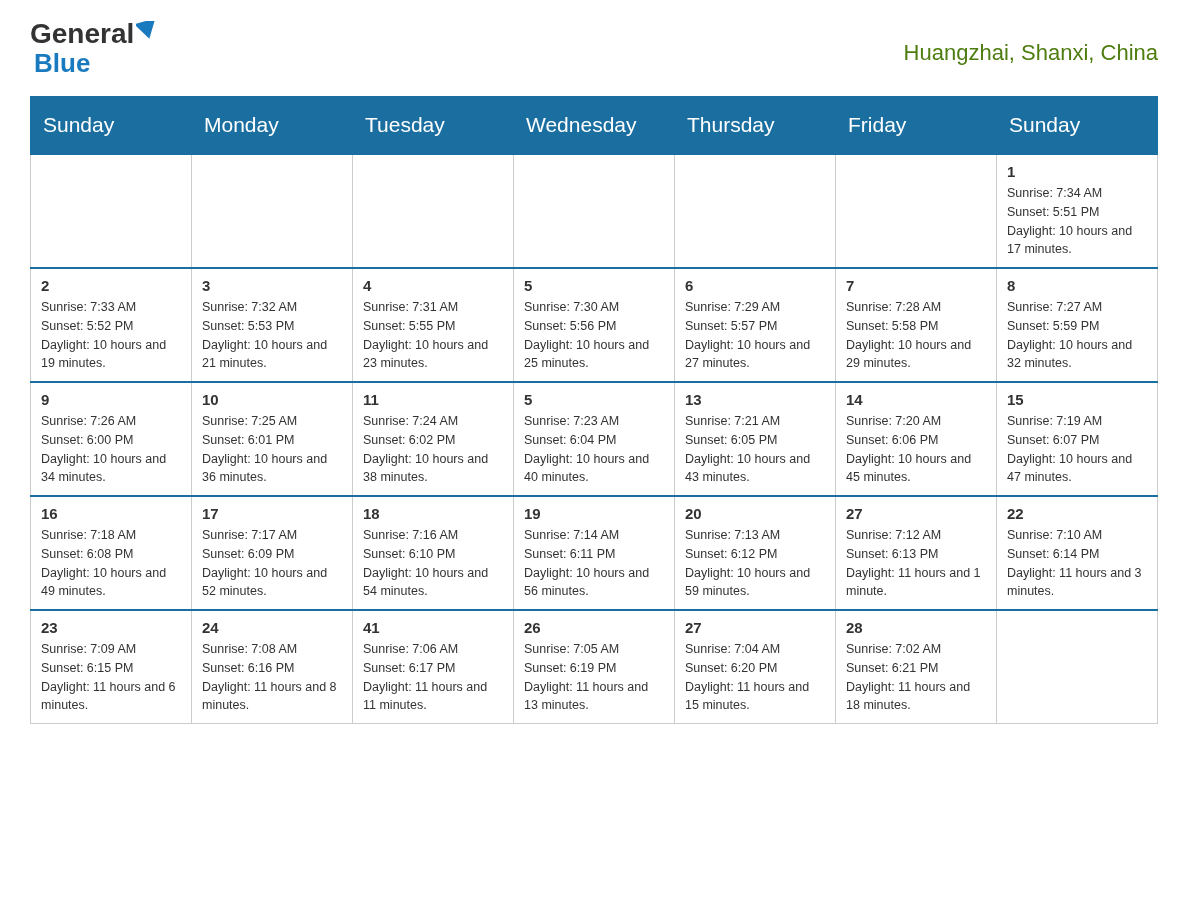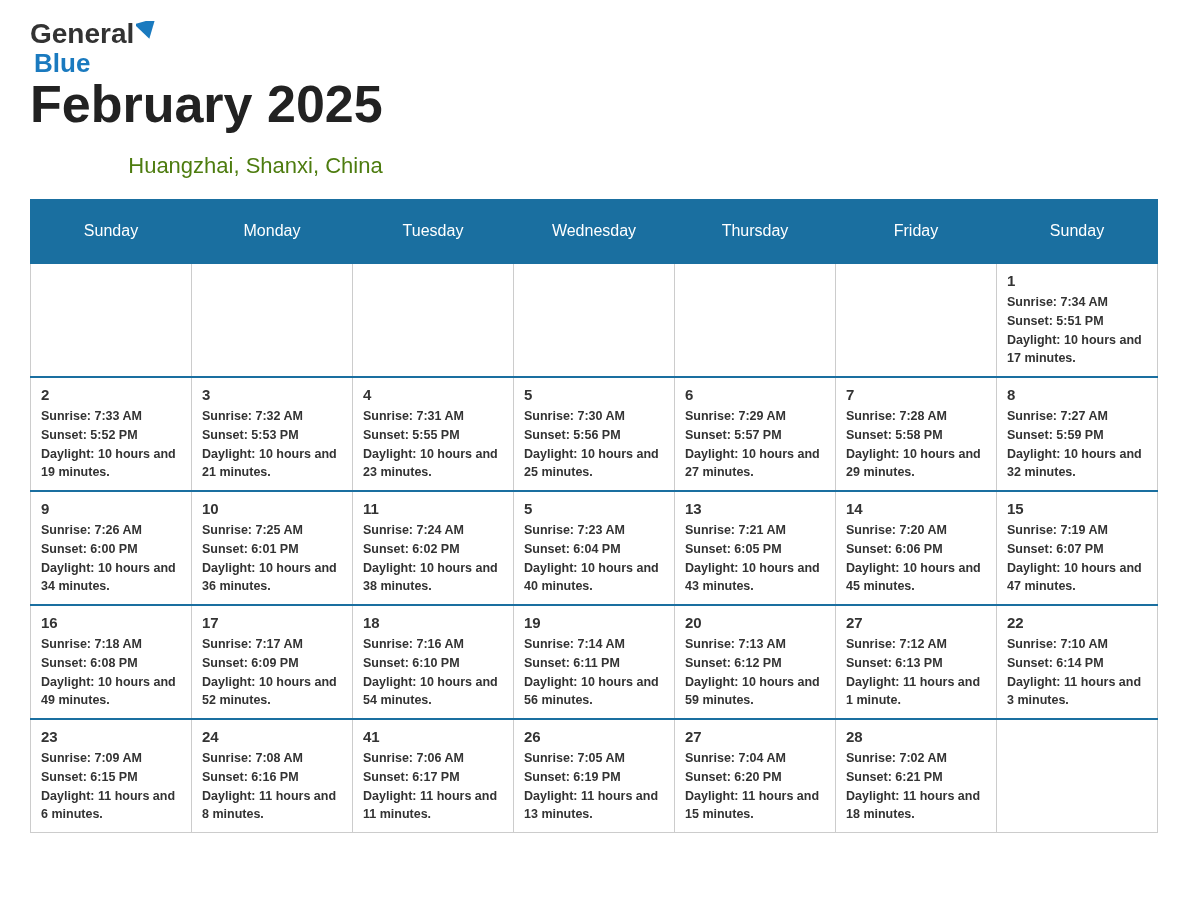--- a/index.html
+++ b/index.html
@@ -8,21 +8,20 @@
       background: #fff;
       width: 1188px;
       min-height: 918px;
       padding: 20px 30px;
     }
     .header {
       display: flex;
       justify-content: space-between;
       align-items: flex-start;
       margin-bottom: 20px;
-      flex-direction: column;
     }
     .logo {
       display: flex;
       flex-direction: column;
       align-items: flex-start;
     }
     .logo-general {
       font-size: 28px;
       font-weight: bold;
       color: #333;
@@ -51,24 +50,24 @@
       margin-top: 20px;
     }
     .calendar {
       width: 100%;
       border-collapse: collapse;
       border: 1px solid #aaa;
     }
     .calendar th {
       background-color: #1a6fa0;
       color: #fff;
-      padding: 22px 12px;
-      font-size: 16px;
+      padding: 16px 12px;
+      font-size: 21px;
       font-weight: normal;
-      text-align: center;
+      text-align: left;
       border: 1px solid #1a6fa0;
     }
     .calendar td {
       vertical-align: top;
       padding: 8px 10px;
       border: 1px solid #ccc;
       width: calc(100% / 7);
       min-height: 110px;
       font-size: 13px;
       color: #333;
@@ -83,21 +82,20 @@
     .day-number {
       font-size: 15px;
       font-weight: bold;
       margin-bottom: 4px;
       display: block;
     }
     .day-info {
       font-size: 12.5px;
       line-height: 1.5;
       color: #333;
-      font-weight: bold;
     }
     .empty-cell {
       background: #f9f9f9;
     }
     .logo-line1 {
       display: flex;
       align-items: center;
     }
   </style>
 </head>
@@ -109,21 +107,20 @@
       <span class="logo-general">General</span>
       <span style="display:inline-block; position:relative; top:-2px; margin-left:2px;">
         <svg width="22" height="18" viewBox="0 0 22 18">
           <polygon points="0,0 22,0 11,18" fill="#1a7abf" transform="rotate(-15, 11, 9)"></polygon>
         </svg>
       </span>
     </div>
     <div class="logo-blue">Blue</div>
   </div>
   <div class="title-section">
-    <div class="month-title">February 2025</div>
     <div class="location">Huangzhai, Shanxi, China</div>
   </div>
 </div>
 
 <table class="calendar">
   <thead>
     <tr>
     <th>Sunday</th>
         <th>Monday</th>
         <th>Tuesday</th>

